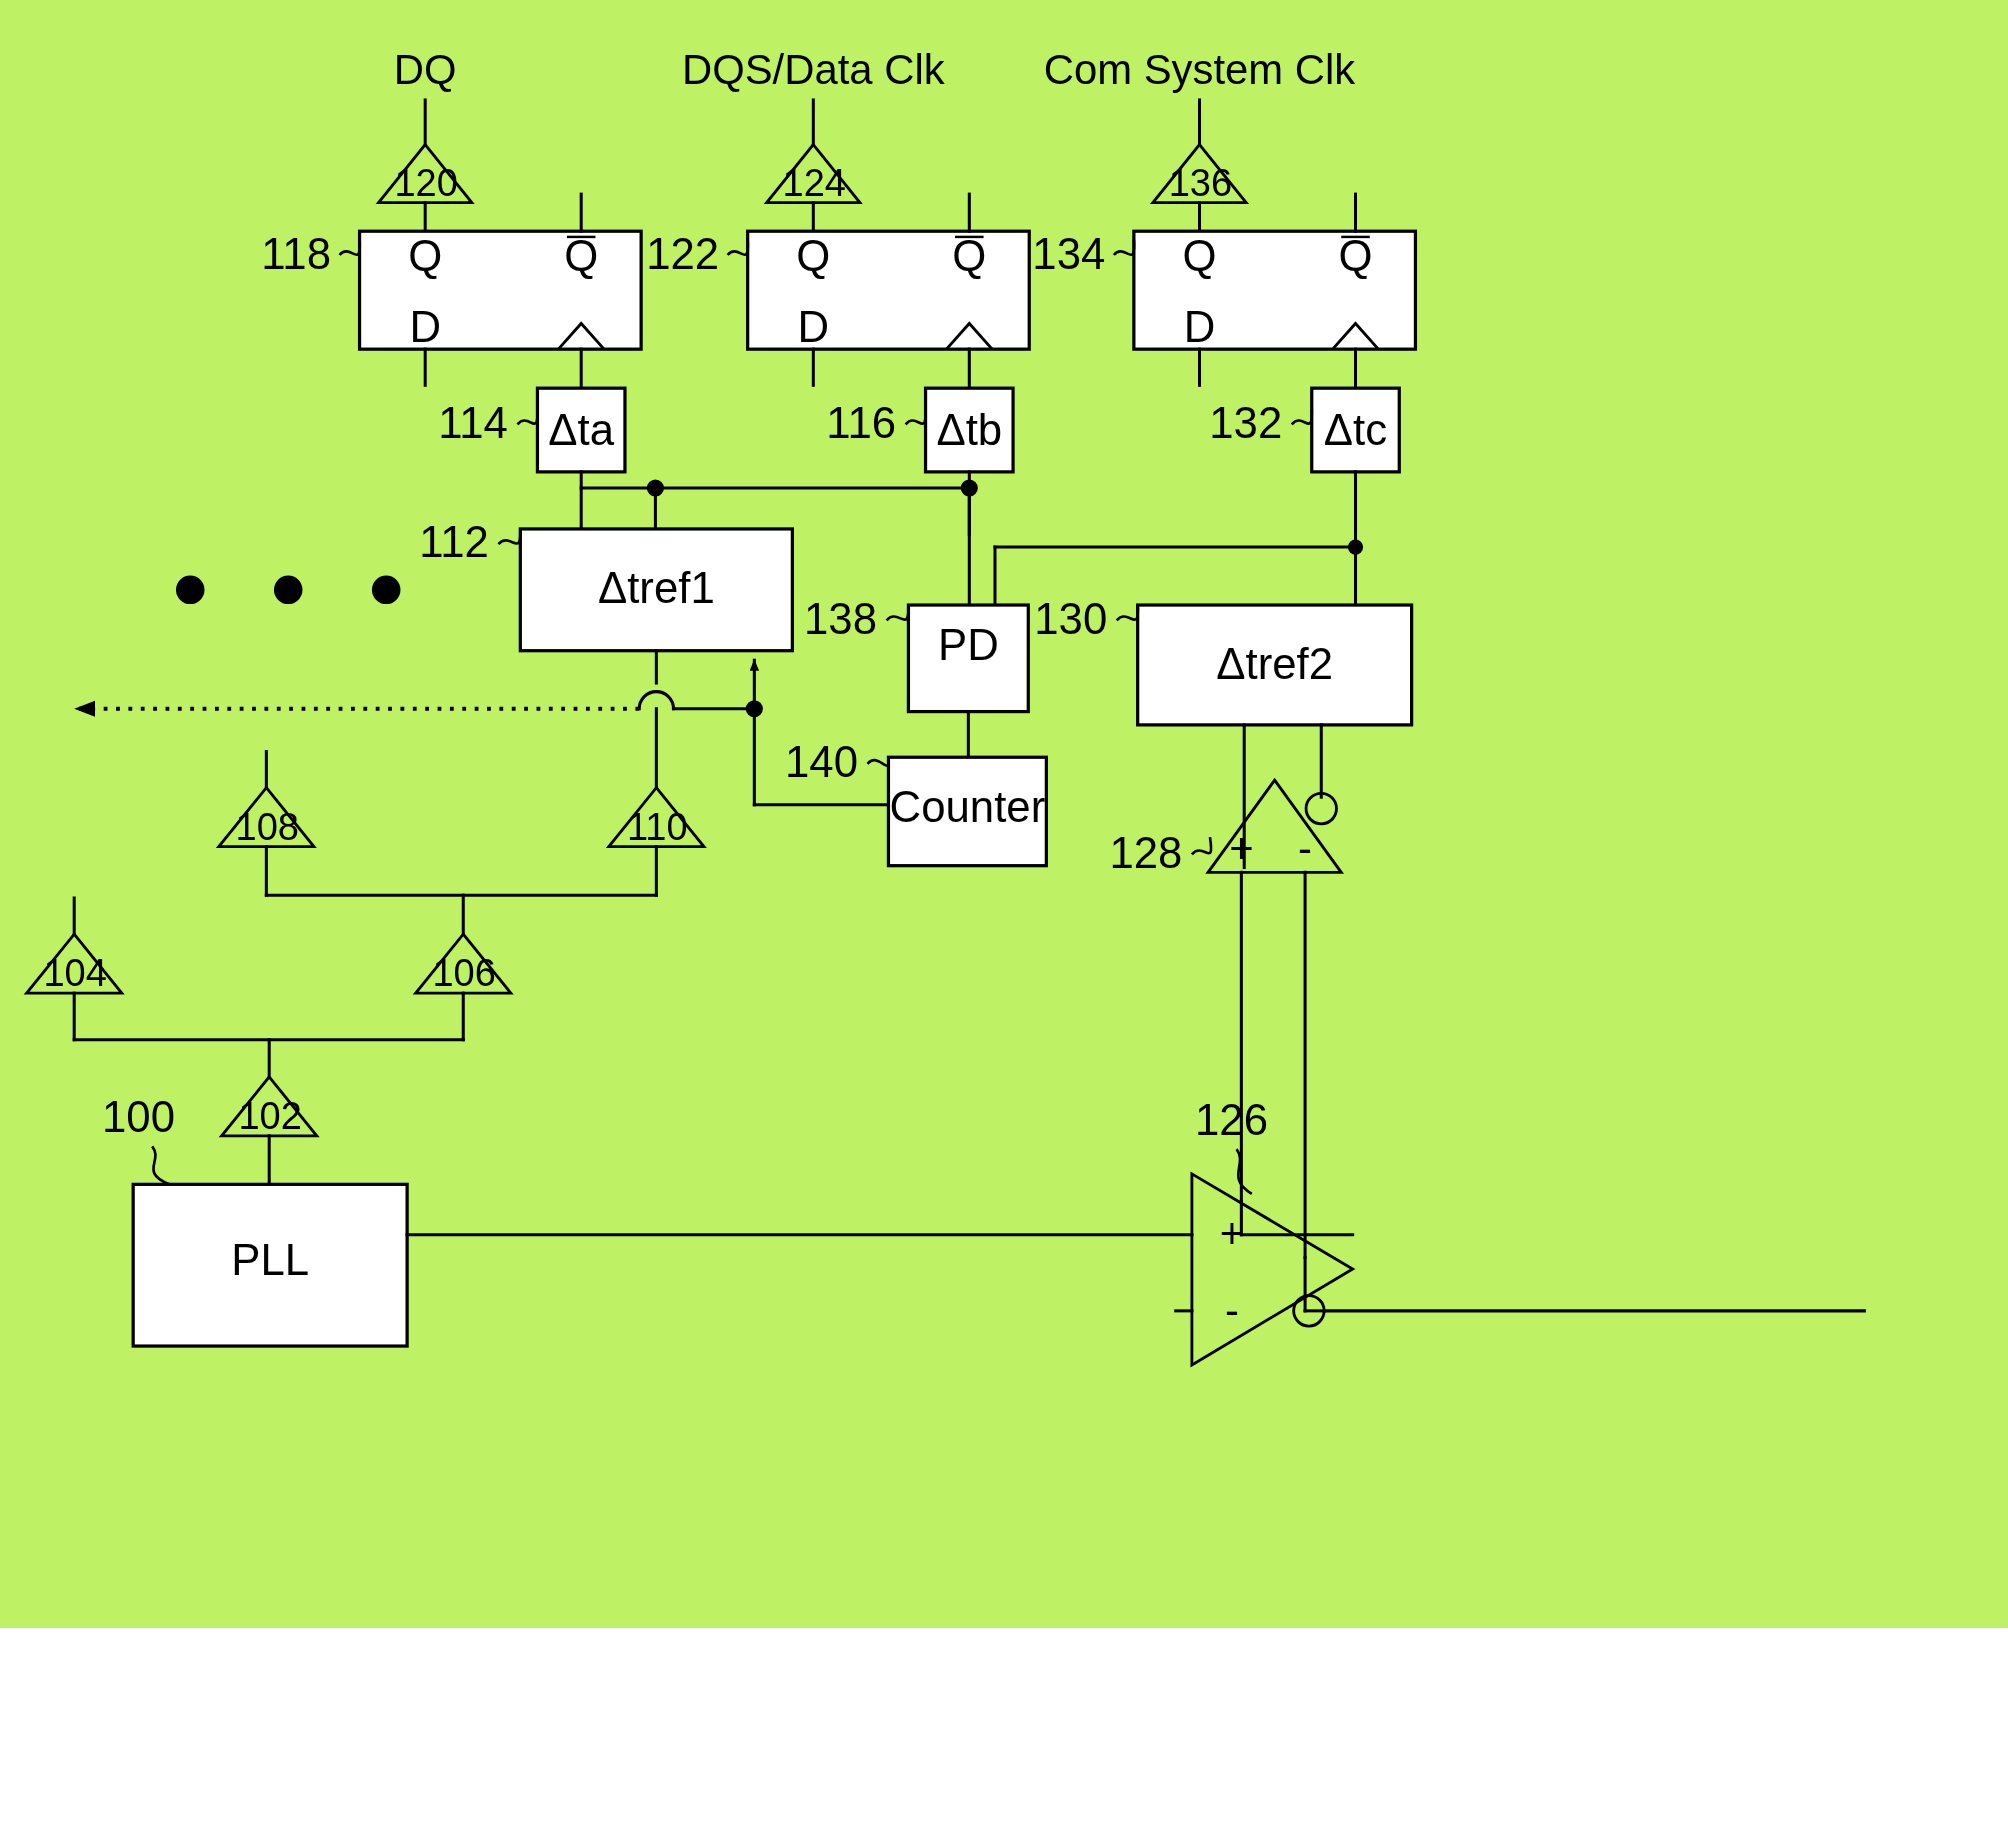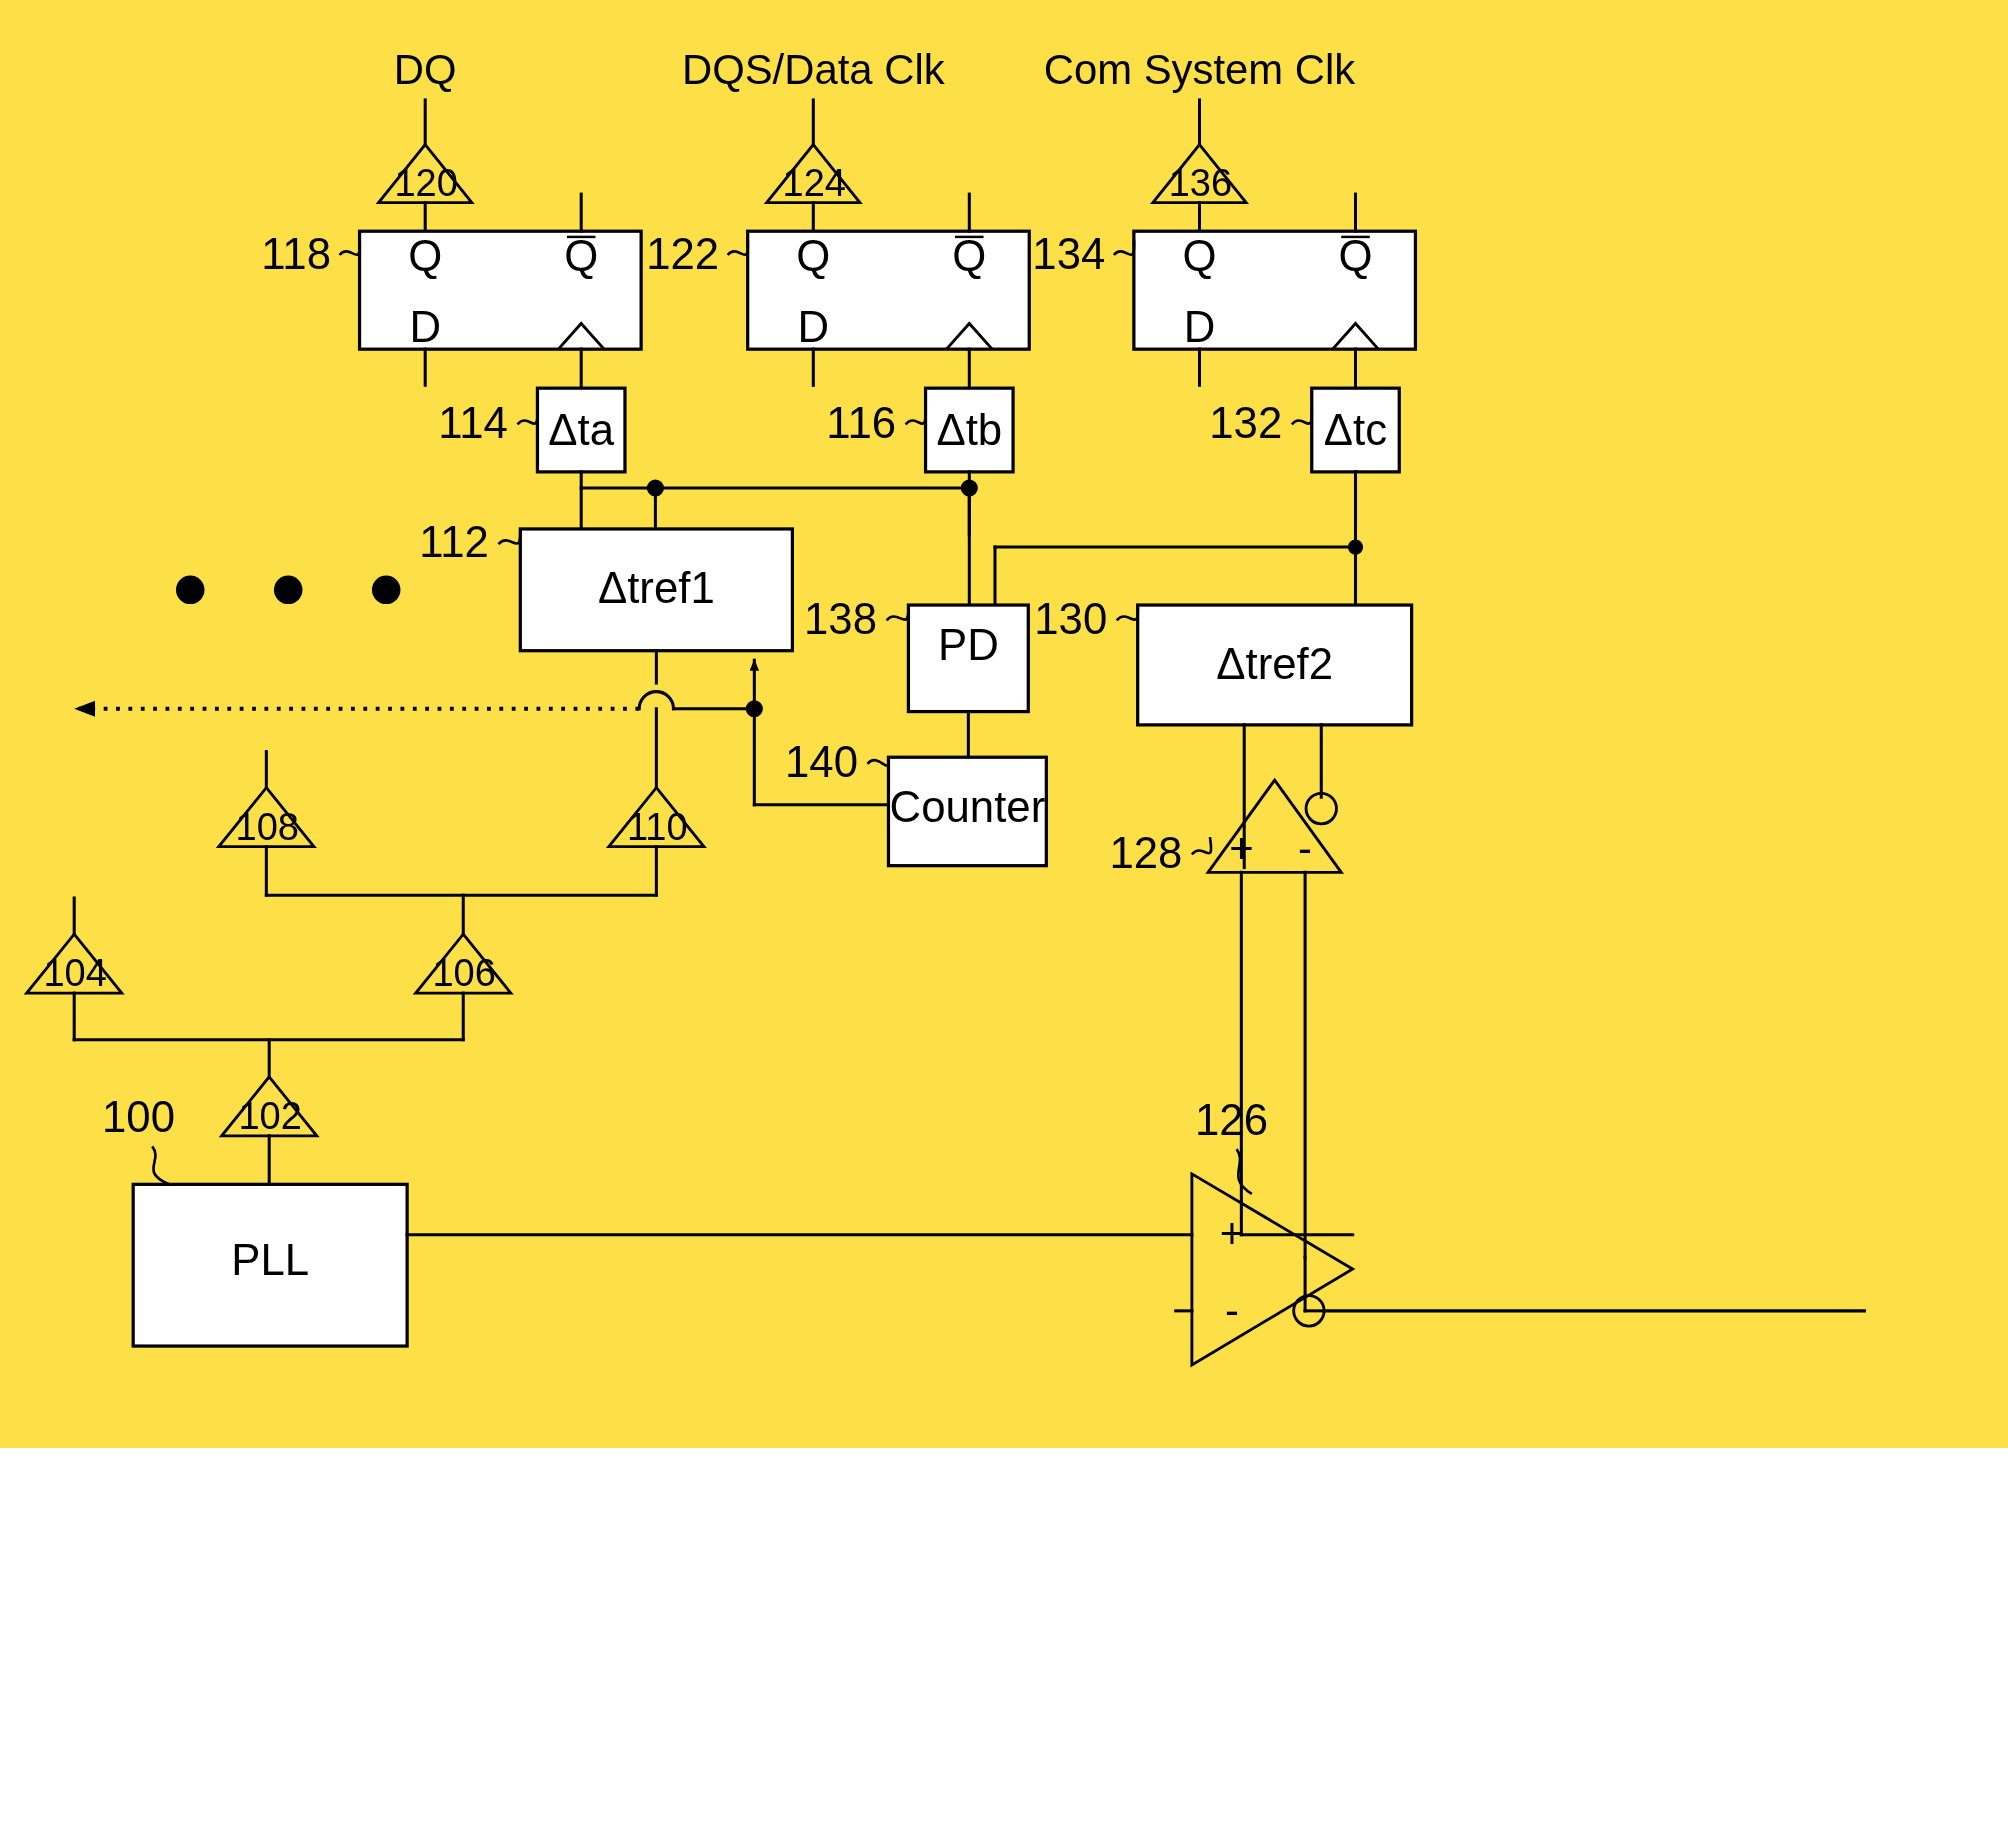--- a/index.html
+++ b/index.html
@@ -9,22 +9,22 @@
   }
   body {
     width: 2009px;
     height: 1836px;
     font-family: "Liberation Sans", sans-serif;
     overflow: hidden;
   }
   #diagram-root {
     position: relative;
     width: 2009px;
-    height: 1448px;
-    background: #fde047;
+    height: 1628px;
+    background: #bef264;
   }
   svg#schematic {
     display: block;
     width: 2009px;
     height: 1836px;
   }
   .wire {
     stroke: #000000;
     stroke-width: 3.2;
     fill: none;

